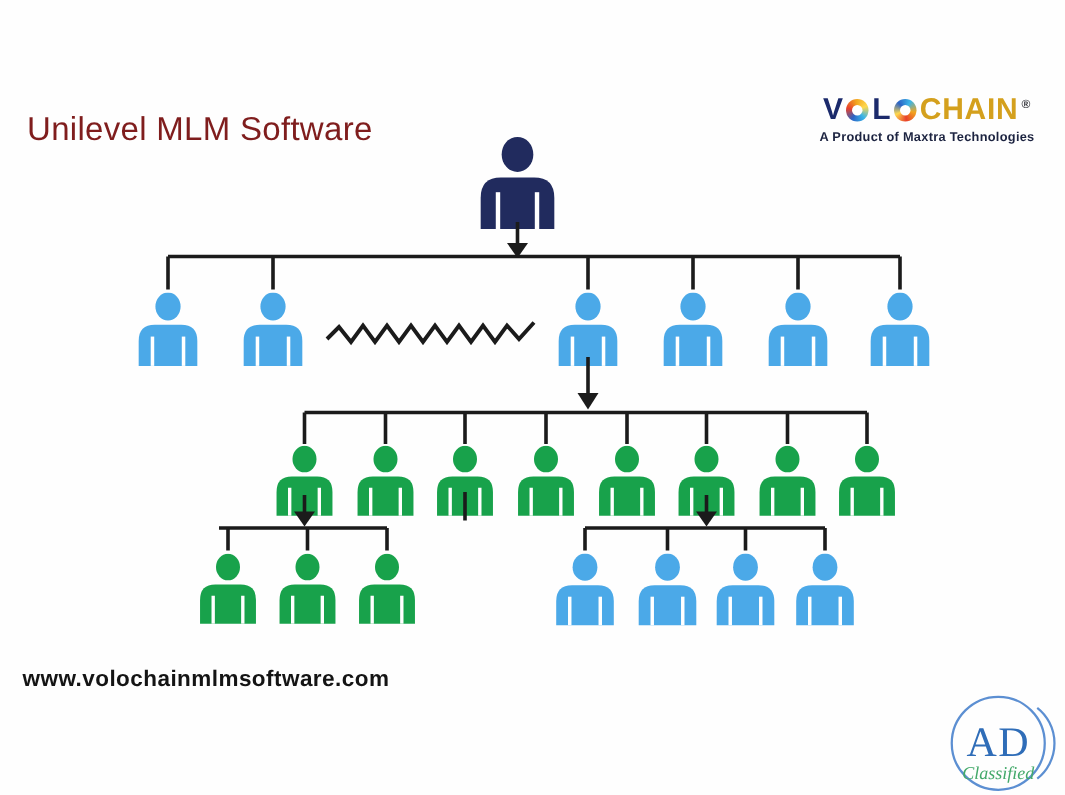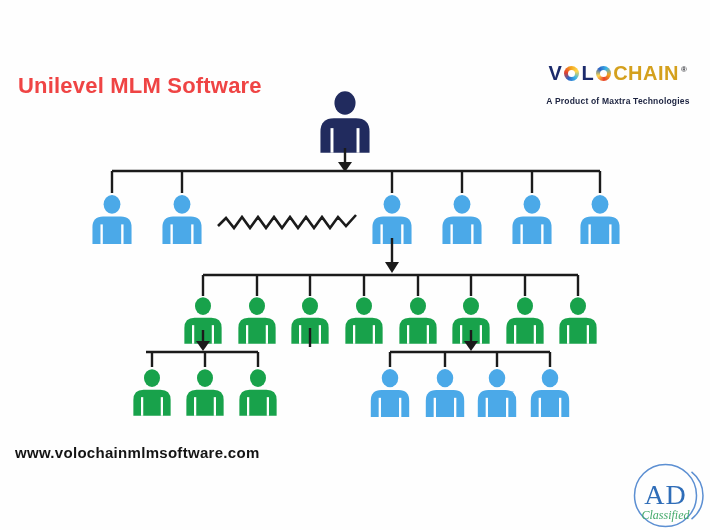--- a/index.html
+++ b/index.html
@@ -11,21 +11,21 @@
   .diagram-svg{position:absolute;left:0;top:0;width:710px;height:530px;}
   .ln{stroke:var(--line,#1b1b1b);fill:none;stroke-width:2.4;}
   .zz{stroke:var(--line,#1b1b1b);fill:none;stroke-width:2.6;}
   .ah{fill:var(--line,#1b1b1b);stroke:none;}
   .p-root{fill:var(--person_root,#212b5e);}
   .p-blue{fill:var(--person_blue,#4ba9e8);}
   .p-green{fill:var(--person_green,#18a24b);}
 
   .page-title{
     position:absolute;left:18px;top:73px;
-    font-size:22px;font-weight:700;color:#ef4444;letter-spacing:.2px;text-align:right;
+    font-size:22px;font-weight:400;color:#7f1d1d;letter-spacing:.2px;text-align:right;
   }
   .website{
     position:absolute;left:15px;top:444px;
     font-size:15px;font-weight:700;color:#141414;letter-spacing:.3px;
   }
 
   .brand{position:absolute;top:62px;right:10px;width:164px;text-align:center;}
   .wordmark{
     display:flex;align-items:center;justify-content:center;gap:1px;
     font-size:20px;font-weight:800;line-height:22px;letter-spacing:.5px;
@@ -34,21 +34,21 @@
   .wm-gold{color:var(--brand_gold,#d4a01d);}
   .ring{
     width:15px;height:15px;border-radius:50%;
     display:inline-flex;align-items:center;justify-content:center;
     margin:0 1px;
   }
   .ring-1{background:conic-gradient(from 210deg,#2b63c6,#e8412c,#f2a51e,#ffd84d,#39b5e8,#2b63c6);}
   .ring-2{background:conic-gradient(from 30deg,#39b5e8,#f2a51e,#e8412c,#ffd84d,#2b63c6,#39b5e8);}
   .ring-hole{width:7px;height:7px;border-radius:50%;background:#fff;}
   .reg{font-size:8px;font-weight:700;color:#33343a;align-self:flex-start;margin:-3px 0 0 1px;}
-  .tagline{margin-top:12px;font-size:8.5px;font-weight:700;color:#1c2340;letter-spacing:.2px;}
+  .tagline{margin-top:2px;font-size:8.5px;font-weight:700;color:#1c2340;letter-spacing:.2px;}
 
   .ad-badge{position:absolute;left:626px;top:460px;width:84px;height:68px;}
   .ad-ring{stroke:var(--badge_ring,#5c8fd2);fill:none;stroke-width:1.5;}
   .ad-initials{
     fill:var(--badge_blue,#2f6db8);
     font-family:"Liberation Serif",serif;font-size:28px;letter-spacing:1px;
   }
   .ad-label{
     fill:var(--badge_green,#43a96a);
     font-family:"Liberation Serif",serif;font-style:italic;font-size:12px;

